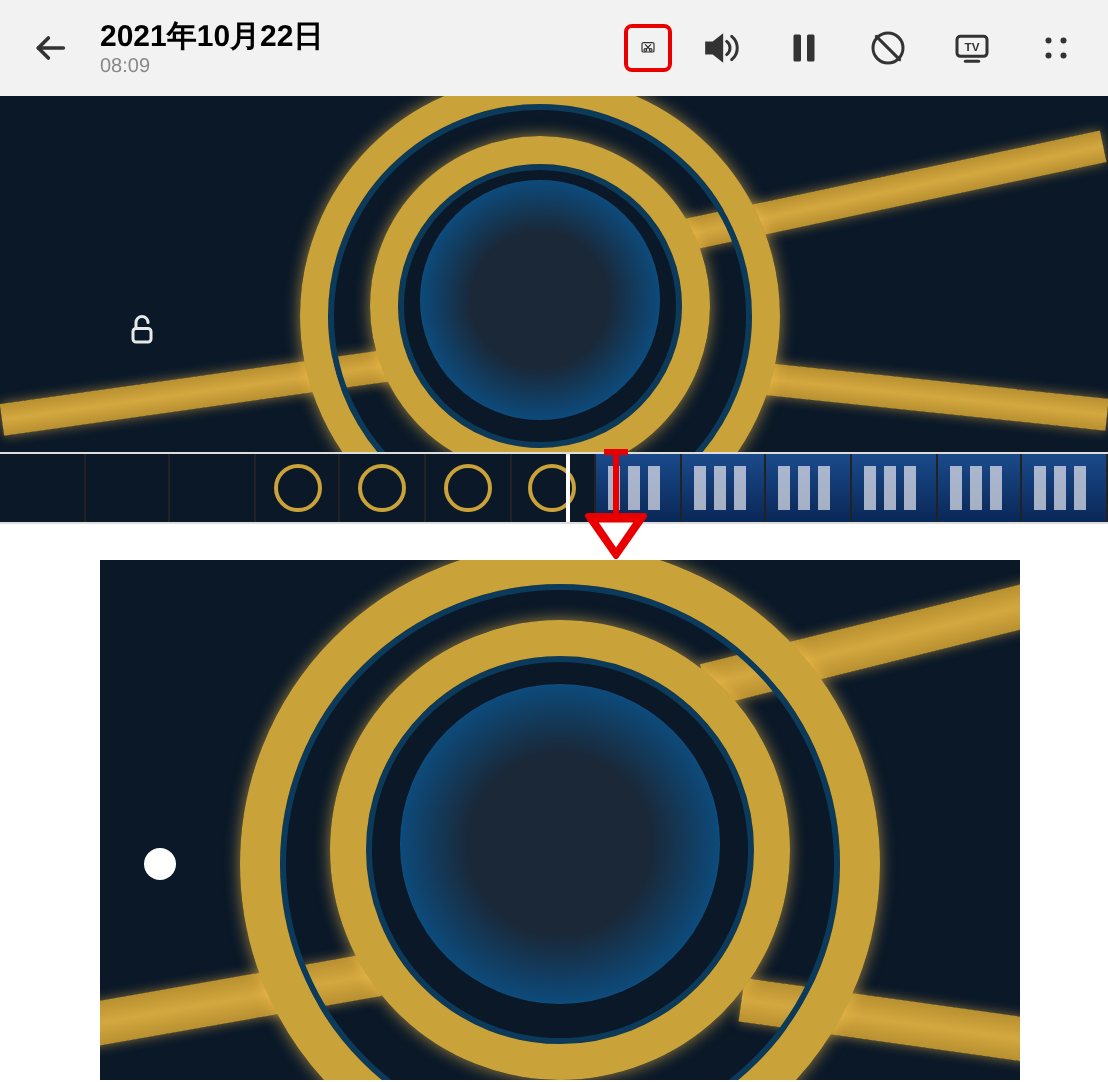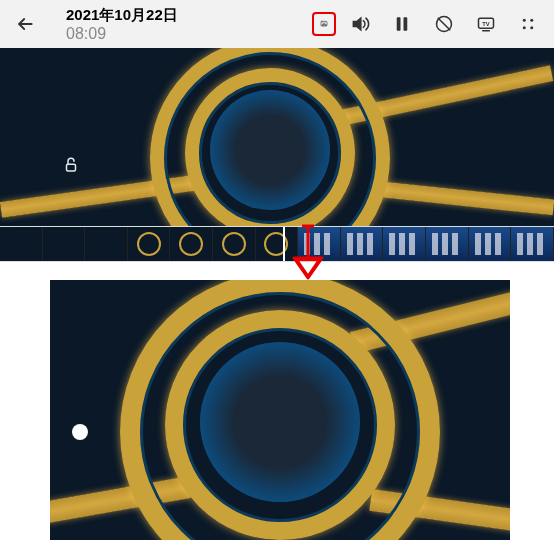--- a/index.html
+++ b/index.html
@@ -1,22 +1,22 @@
 <!DOCTYPE html>
 <html><head>
 <meta charset="utf-8">
 <style>
 * { margin: 0; padding: 0; box-sizing: border-box; }
 body { width: 554px; height: 541px; background: #fff; font-family: sans-serif; position: relative; overflow: hidden; }
 
-.top-bar { height: 48px; background: #f2f2f2; display: flex; align-items: center; padding: 0 14px; gap: 30px; }
+.top-bar { height: 48px; background: #f2f2f2; display: flex; align-items: center; padding: 0 14px; gap: 14px; }
 .back-btn { width: 22px; height: 22px; display: flex; align-items: center; justify-content: center; }
 .title-block { flex: 1; display: flex; flex-direction: column; justify-content: center; }
 .title { font-size: 15px; font-weight: 600; color: #000; }
-.subtitle { font-size: 16px; color: #888; }
+.subtitle { font-size: 10px; color: #888; }
 .toolbar { display: flex; align-items: center; gap: 18px; }
 .tbtn { width: 24px; height: 24px; display: flex; align-items: center; justify-content: center; color: #333; }
 .highlight-box { border: 2px solid #e80000; border-radius: 4px; padding: 4px 6px; margin: -4px -6px; }
 
 .video-top { width: 554px; height: 178px; position: relative; overflow: hidden; background: #0a1828; }
 .interchange { position: absolute; width: 100%; height: 100%; }
 .ring { position: absolute; border-radius: 50%; border: 14px solid #c9a239; box-shadow: 0 0 0 3px #0b3a5a inset, 0 0 8px rgba(255,200,80,0.6); }
 .ring.r1 { width: 240px; height: 240px; left: 150px; top: -10px; }
 .ring.r2 { width: 170px; height: 170px; left: 185px; top: 20px; }
 .inner-circle { position: absolute; width: 120px; height: 120px; left: 210px; top: 42px; border-radius: 50%; background: radial-gradient(circle, #1a2838 40%, #0d4a7a 70%, #1588d4 78%, #0a1828 82%); }

